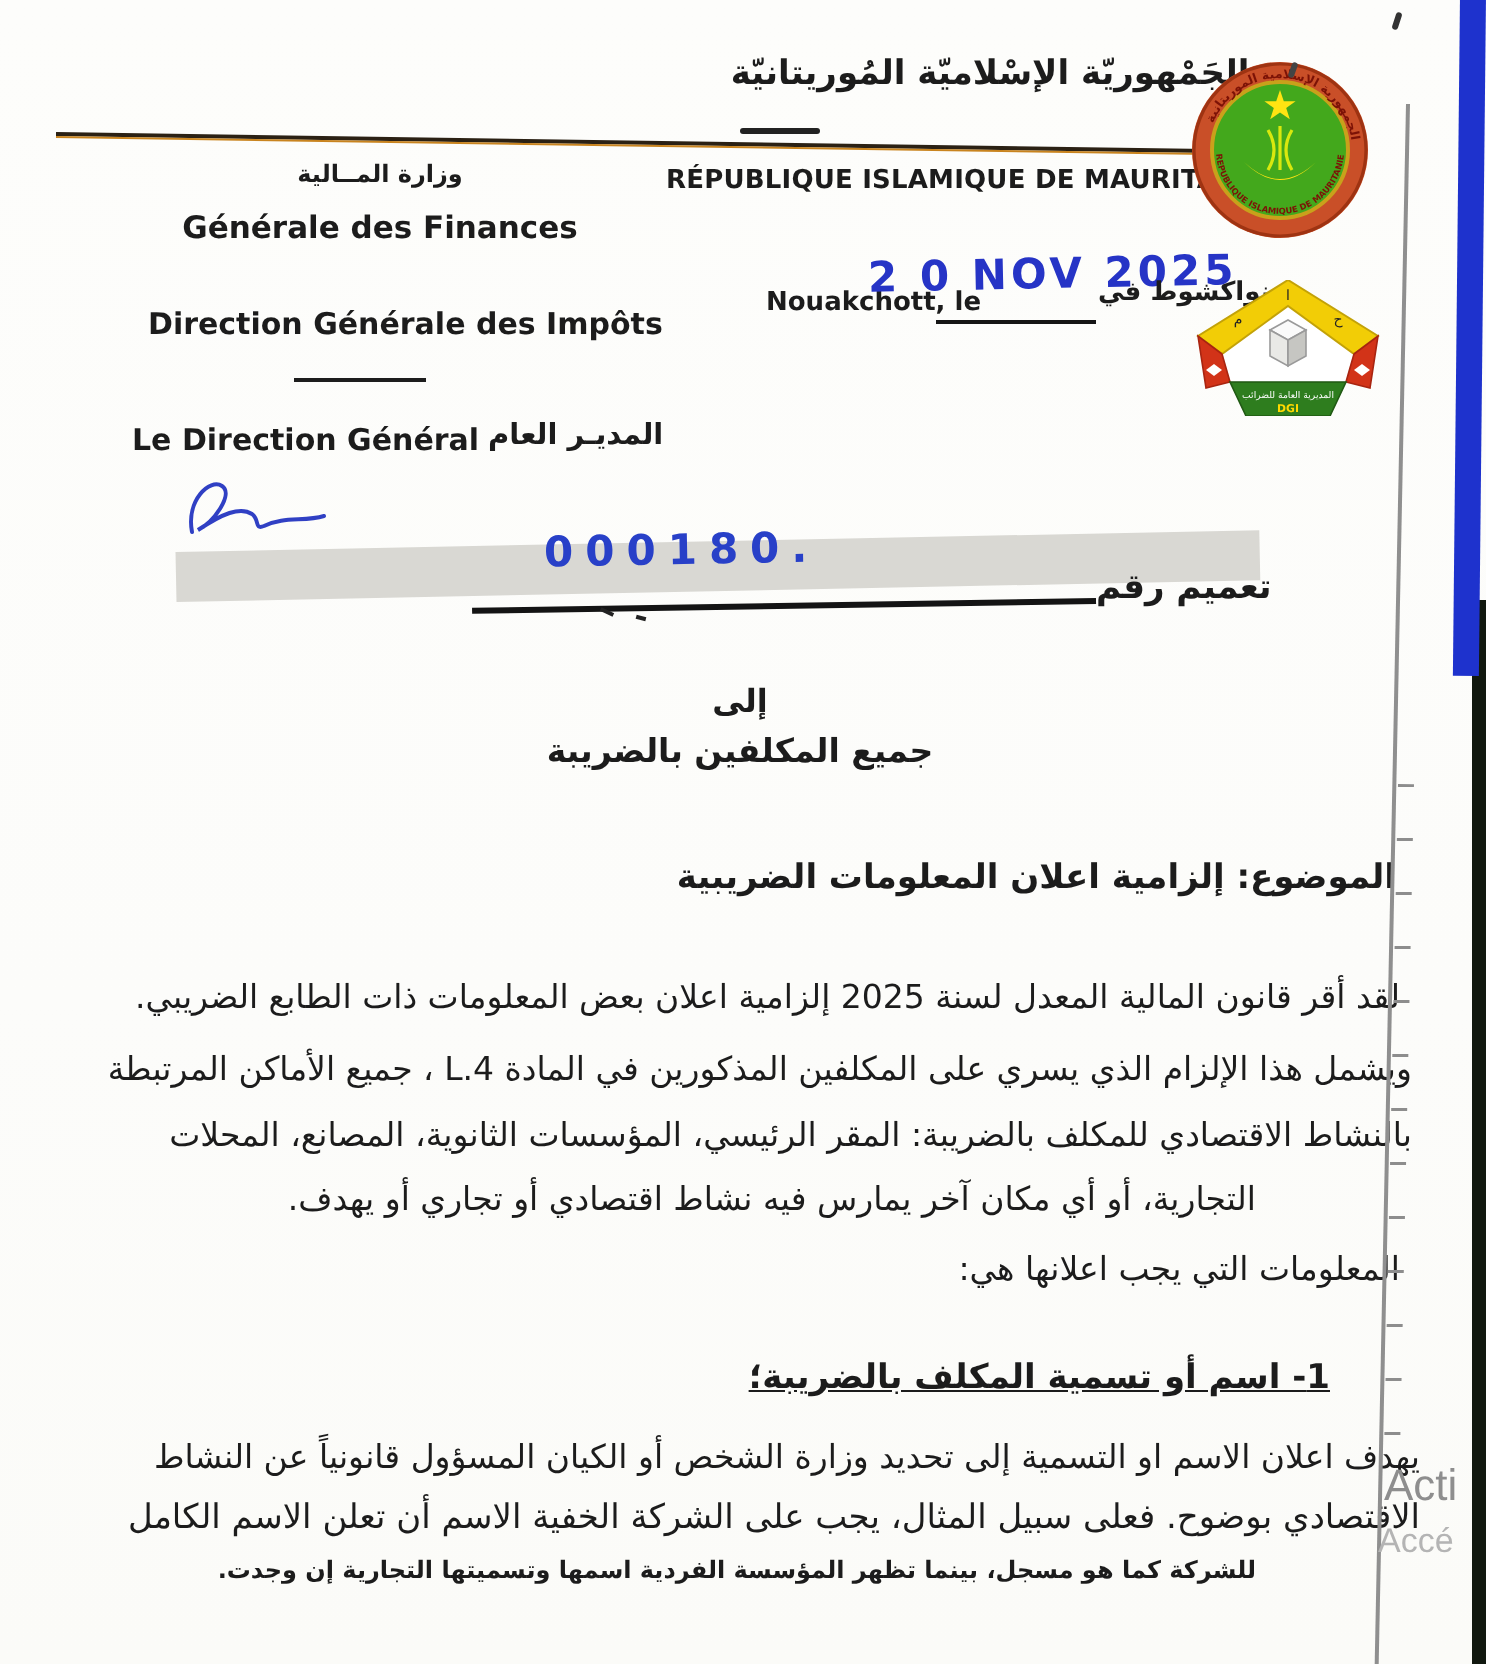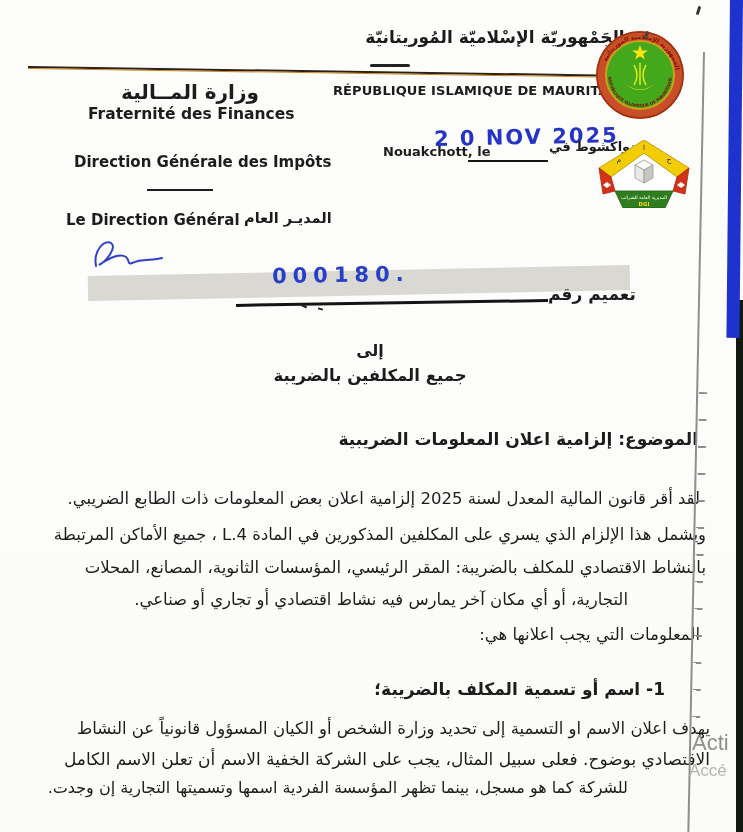--- a/index.html
+++ b/index.html
@@ -21,21 +21,21 @@
   .republic-ar { left:350px; top:27px; width:290px; font-size:17px; }
   .motto-ar { left:360px; top:55px; width:240px; font-size:12.5px; }
   .motto-dash { left:370px; top:64px; width:40px; height:2.5px; background:#222; border-radius:2px; }
   .hr-line { left:28px; top:66px; width:585px; height:3px;
              transform:rotate(0.85deg); transform-origin:left center; }
   .hr-line .dark { height:1.8px; background:#2b2114; }
   .hr-line .orange { height:1.2px; background:#c9841f; }
   .republic-fr { left:333px; top:83px; width:272px; font-size:13px; letter-spacing:.1px; }
   .motto-fr { left:333px; top:100px; width:272px; font-size:12px; }
 
-  .ministry-ar { left:100px; top:80px; width:180px; font-size:20px; }
+  .ministry-ar { left:100px; top:80px; width:180px; font-size:12px; }
   .ministry-fr { left:88px; top:105px; width:204px; font-size:15.5px; }
   .direction-ar { left:94px; top:133px; width:192px; font-size:13px; }
   .direction-fr { left:74px; top:153px; width:232px; font-size:15px; }
   .small-rule { left:147px; top:189px; width:66px; height:1.6px; background:#1d1d1d; }
 
   .city-fr { left:383px; top:144px; font-size:13px; }
   .date-underline { left:468px; top:160px; width:80px; height:1.6px; background:#151515; }
   .date-stamp { left:434px; top:125px; font-size:21px; color:#2634c6; letter-spacing:2px;
                 transform:rotate(-1.2deg); font-weight:bold; }
   .city-ar { left:549px; top:139px; font-size:13px; }
@@ -60,24 +60,24 @@
   .to-word { left:300px; top:341px; width:140px; font-size:16px; }
   .to-all { left:255px; top:366px; width:230px; font-size:16.5px; }
 
   .subject { left:300px; top:429px; width:398px; font-size:17px; }
 
   .p1 { left:88px; top:489px; width:612px; font-size:16.5px; }
   .p2-l1 { left:55px; top:525px; width:651px; font-size:16.5px; }
   .p2-l2 { left:55px; top:558px; width:651px; font-size:16.5px; }
   .p2-l3 { left:55px; top:590px; width:651px; font-size:16.5px; padding-right:78px; }
   .p3-intro { left:400px; top:625px; width:300px; font-size:16.5px; }
-  .item1 { left:330px; top:679px; width:335px; font-size:17px; }
+  .item1 { left:330px; top:679px; width:335px; font-size:17px;text-decoration:underline; }
   .p4-l1 { left:42px; top:719px; width:668px; font-size:16.5px; }
   .p4-l2 { left:42px; top:749px; width:668px; font-size:17px; }
-  .p4-l3 { left:42px; top:778px; width:668px; font-size:16px; padding-right:82px; }
+  .p4-l3 { left:42px; top:778px; width:668px; font-size:12px; padding-right:82px;font-weight:bold; }
 
   
   .edge-blue { left:730px; top:-2px; width:13px; height:340px; background:#1e32cd;
                transform:rotate(0.6deg); transform-origin:top right; z-index:6; }
   .edge-black { left:736px; top:300px; width:7px; height:534px; background:#11180f; z-index:5; }
   .page-edge { left:703px; top:52px; width:1.6px; height:782px; background:#8f8f8f;
                transform:rotate(1.15deg); transform-origin:top center; z-index:4; }
   .edge-ticks { left:699px; top:392px; width:8px; height:330px; z-index:4;
                 transform:rotate(1.2deg); transform-origin:top left;
                 background:repeating-linear-gradient(to bottom, #8d8d8d 0 1.5px, transparent 1.5px 27px); }
@@ -100,21 +100,21 @@
   <div class="abs motto-dash"></div>
 
   <div class="abs hr-line">
     <div class="dark"></div>
       <div class="orange"></div>
   </div>
 
   <div class="abs republic-fr ctr b nw">RÉPUBLIQUE ISLAMIQUE DE MAURITANIE</div>
 
   <div class="abs ministry-ar ar ctr b nw">وزارة المــالية</div>
-  <div class="abs ministry-fr ctr b nw">Fraternité des Finances</div>
+  <div class="abs ministry-fr ctr b nw">Générale des Finances</div>
   <div class="abs direction-fr ctr b nw">Direction Générale des Impôts</div>
   <div class="abs small-rule"></div>
 
   <div class="abs city-fr b nw">Nouakchott, le</div>
   <div class="abs date-underline"></div>
   <div class="abs date-stamp nw">2 0 NOV 2025</div>
   <div class="abs city-ar ar b nw">نواكشوط في</div>
 
   <div class="abs director-fr b nw">Le Direction Général</div>
   <div class="abs director-ar ar b nw">المديـر العام</div>
@@ -168,21 +168,21 @@
   <div class="abs circ-label ar b nw z1">تعميم رقم</div>
 
   <div class="abs to-word ar ctr b nw">إلى</div>
   <div class="abs to-all ar ctr b nw">جميع المكلفين بالضريبة</div>
 
   <div class="abs subject ar rt b nw">الموضوع: إلزامية اعلان المعلومات الضريبية</div>
 
   <div class="abs p1 ar rt nw">لقد أقر قانون المالية المعدل لسنة 2025 إلزامية اعلان بعض المعلومات ذات الطابع الضريبي.</div>
   <div class="abs p2-l1 ar rt nw">ويشمل هذا الإلزام الذي يسري على المكلفين المذكورين في المادة L.4 ، جميع الأماكن المرتبطة</div>
   <div class="abs p2-l2 ar rt nw">بالنشاط الاقتصادي للمكلف بالضريبة: المقر الرئيسي، المؤسسات الثانوية، المصانع، المحلات</div>
-  <div class="abs p2-l3 ar rt nw">التجارية، أو أي مكان آخر يمارس فيه نشاط اقتصادي أو تجاري أو صناعي.</div>
+  <div class="abs p2-l3 ar rt nw">التجارية، أو أي مكان آخر يمارس فيه نشاط اقتصادي أو تجاري أو يهدف.</div>
   <div class="abs p3-intro ar rt nw">المعلومات التي يجب اعلانها هي:</div>
   <div class="abs item1 ar rt b nw">1- اسم أو تسمية المكلف بالضريبة؛</div>
   <div class="abs p4-l1 ar rt nw">يهدف اعلان الاسم او التسمية إلى تحديد وزارة الشخص أو الكيان المسؤول قانونياً عن النشاط</div>
   <div class="abs p4-l2 ar rt nw">الاقتصادي بوضوح. فعلى سبيل المثال، يجب على الشركة الخفية الاسم أن تعلن الاسم الكامل</div>
   <div class="abs p4-l3 ar rt nw">للشركة كما هو مسجل، بينما تظهر المؤسسة الفردية اسمها وتسميتها التجارية إن وجدت.</div>
 
   <div class="abs edge-blue"></div>
   <div class="abs edge-black"></div>
   <div class="abs page-edge"></div>
   <div class="abs edge-ticks"></div>

